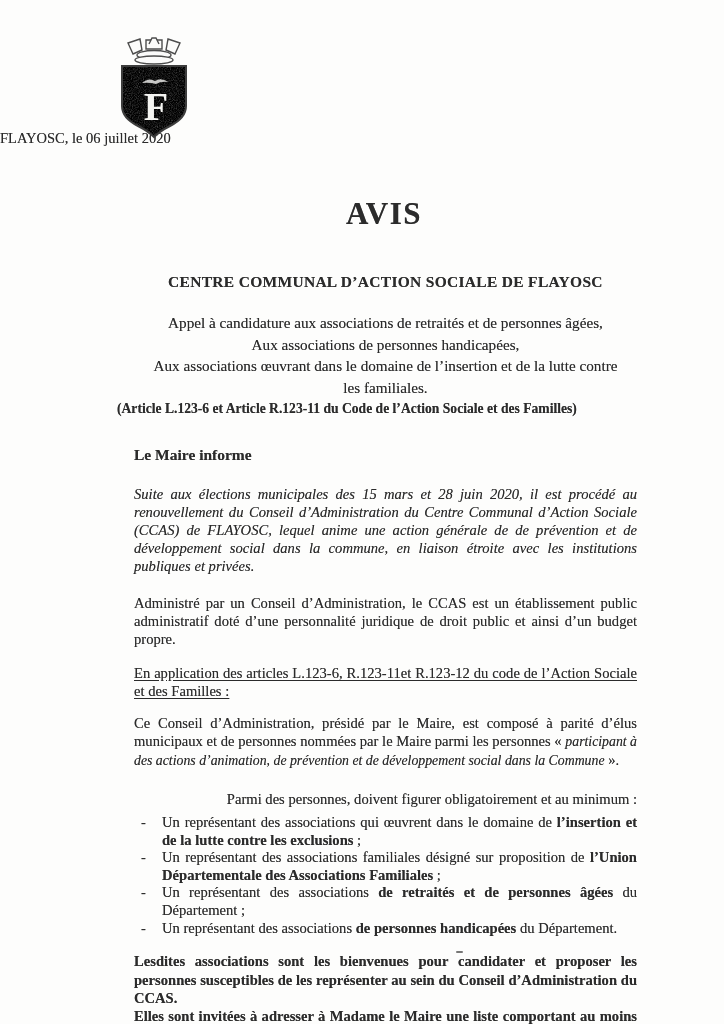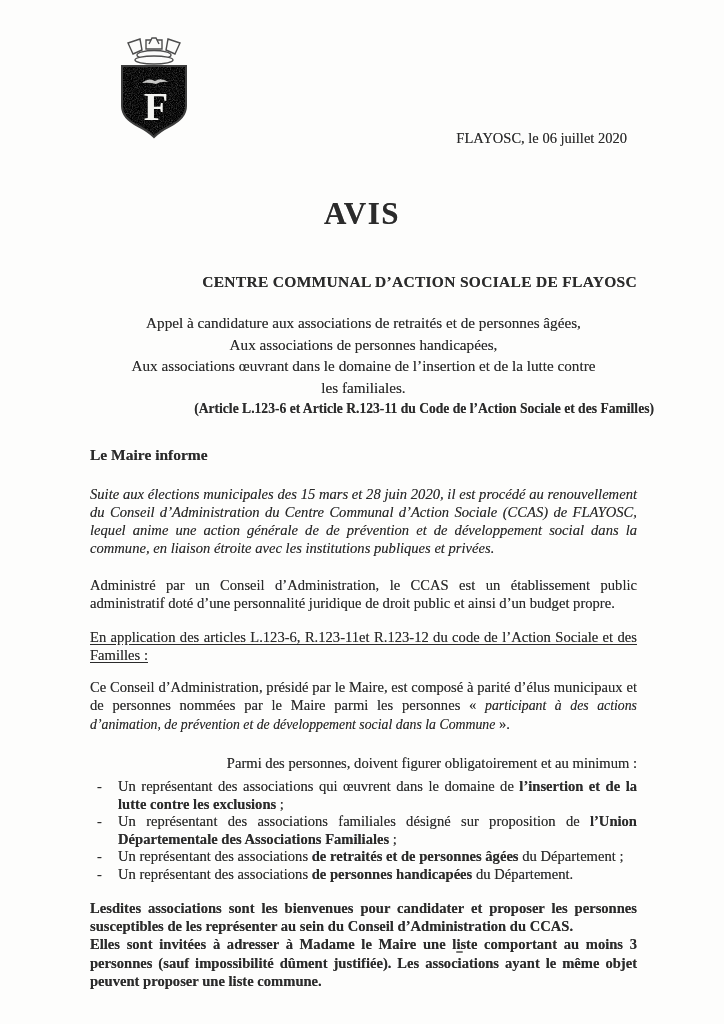--- a/index.html
+++ b/index.html
@@ -5,54 +5,53 @@
   html,body{margin:0;padding:0;background:#e8e8e8;}
   .page{
     position:relative;
     width:724px;height:1024px;
     margin:0 auto;
     background:#fdfdfc;
     font-family:"Liberation Serif", serif;
     color:#2b2b2b;
     overflow:hidden;
   }
-  .ink{ text-shadow:0 0 .5px rgba(40,40,40,.55); }
+  .ink{ text-shadow:0 0 .5px rgba(40,40,40,.55);padding-left:44px; }
 
   
   .logo{position:absolute;left:116px;top:36px;width:76px;height:104px;}
 
   
   .date-line{
     margin:0;padding:129px 97px 0 0;
-    text-align:right;
     font-size:14.5px;line-height:18px;
   }
 
   
   .title{
     margin:50px 0 0 0;
     text-align:center;
     font-size:31px;font-weight:bold;letter-spacing:1.5px;
     line-height:34px;
   }
   .org-heading{
     margin:42px 87px 0 90px;
-    text-align:right;
+    text-align:center;
     font-size:15.5px;font-weight:bold;letter-spacing:.3px;
     line-height:18px;
   }
   .call-heading{
     margin:21px 70px 0 73px;
     text-align:center;
     font-size:15.2px;font-weight:normal;
     line-height:21.5px;
   }
   .article-ref{
     margin:1px 70px 0 73px;
-    text-align:right;
+    text-align:left;
     font-size:13.6px;font-weight:bold;
     line-height:19px;
   }
   .section-heading{
     margin:27px 87px 0 90px;
     font-size:15.5px;font-weight:bold;
     line-height:19px;
   }
 
   

